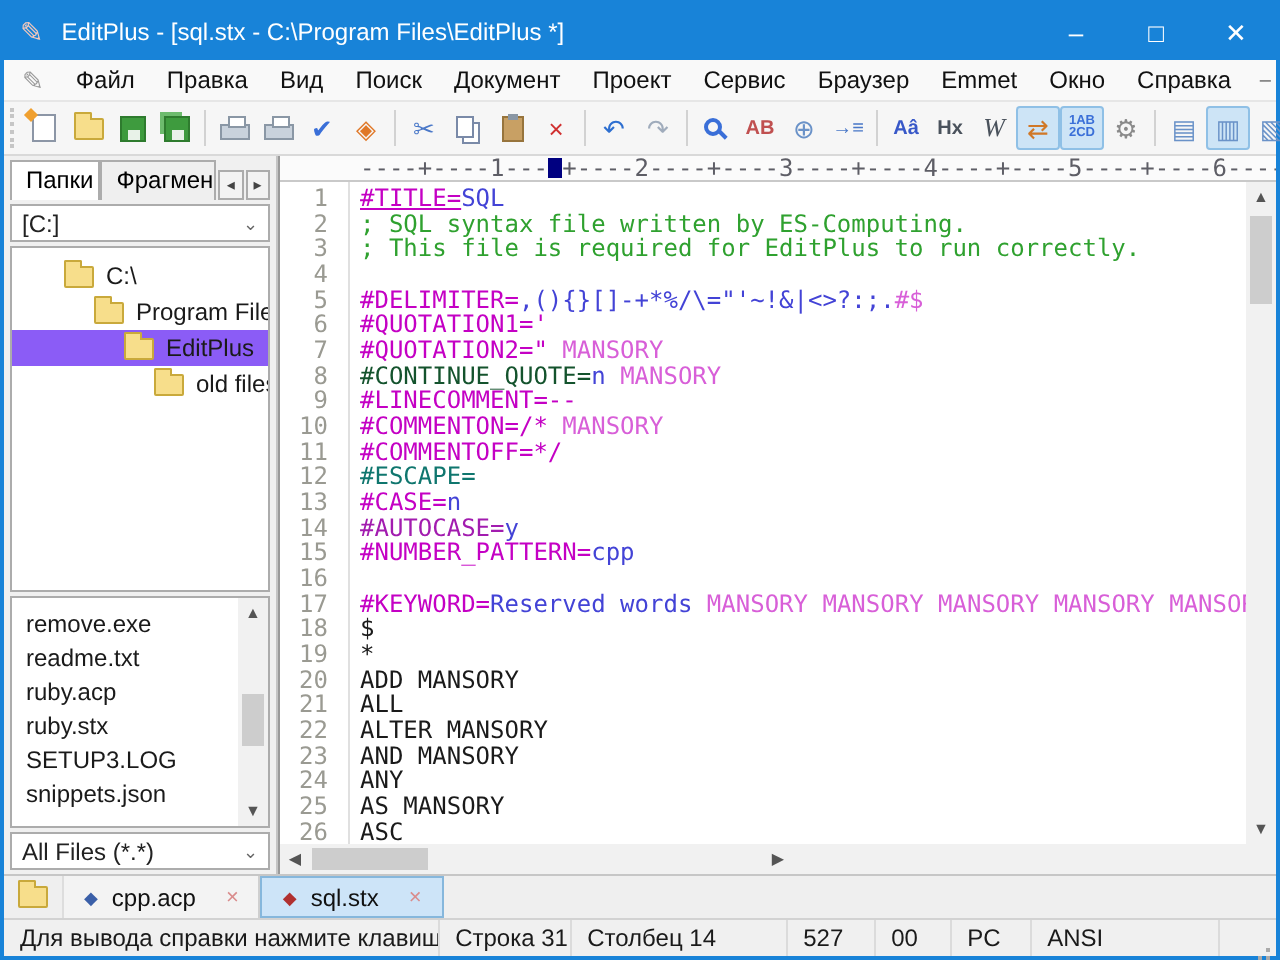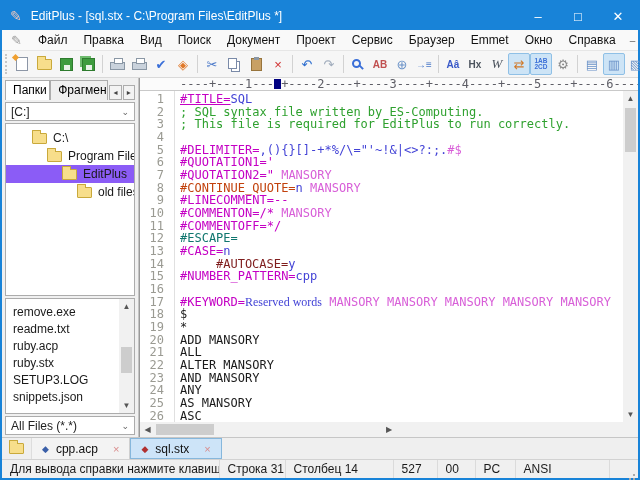--- a/index.html
+++ b/index.html
@@ -276,30 +276,30 @@
       <div class="ruler"><span>----+----1----+----2----+----3----+----4----+----5----+----6----+----+</span><span class="ruler-marker" id="ruler-marker" style="left: calc(13ch + 40px);"></span></div>
       <div class="code-row">
         <div class="code" id="code">
             <div class="code-line"><span class="ln">1</span><span class="lt"><span style="color: rgb(196, 0, 196); text-decoration: underline;">#TITLE=</span><span style="color: rgb(67, 67, 214);">SQL</span></span></div>
             <div class="code-line"><span class="ln">2</span><span class="lt"><span style="color: rgb(47, 161, 47);">; SQL syntax file written by ES-Computing.</span></span></div>
             <div class="code-line"><span class="ln">3</span><span class="lt"><span style="color: rgb(47, 161, 47);">; This file is required for EditPlus to run correctly.</span></span></div>
             <div class="code-line"><span class="ln">4</span><span class="lt"></span></div>
             <div class="code-line"><span class="ln">5</span><span class="lt"><span style="color: rgb(196, 0, 196);">#DELIMITER=</span><span style="color: rgb(67, 67, 214);">,(){}[]-+*%/\="'~!&amp;|&lt;&gt;?:;.</span><span style="color: rgb(216, 95, 216);">#$</span></span></div>
             <div class="code-line"><span class="ln">6</span><span class="lt"><span style="color: rgb(196, 0, 196);">#QUOTATION1='</span></span></div>
             <div class="code-line"><span class="ln">7</span><span class="lt"><span style="color: rgb(196, 0, 196);">#QUOTATION2=" </span><span style="color: rgb(216, 95, 216);">MANSORY</span></span></div>
-            <div class="code-line"><span class="ln">8</span><span class="lt"><span style="color: #c2410c;">#CONTINUE_QUOTE=</span><span style="color: rgb(67, 67, 214);">n</span><span style="color: rgb(26, 26, 26);"> </span><span style="color: rgb(216, 95, 216);">MANSORY</span></span></div>
+            <div class="code-line"><span class="ln">8</span><span class="lt"><span style="color: #14532d;">#CONTINUE_QUOTE=</span><span style="color: rgb(67, 67, 214);">n</span><span style="color: rgb(26, 26, 26);"> </span><span style="color: rgb(216, 95, 216);">MANSORY</span></span></div>
             <div class="code-line"><span class="ln">9</span><span class="lt"><span style="color: rgb(196, 0, 196);">#LINECOMMENT=--</span></span></div>
             <div class="code-line"><span class="ln">10</span><span class="lt"><span style="color: rgb(196, 0, 196);">#COMMENTON=/* </span><span style="color: rgb(216, 95, 216);">MANSORY</span></span></div>
             <div class="code-line"><span class="ln">11</span><span class="lt"><span style="color: rgb(196, 0, 196);">#COMMENTOFF=*/</span></span></div>
             <div class="code-line"><span class="ln">12</span><span class="lt"><span style="color: #0f766e;">#ESCAPE=</span></span></div>
             <div class="code-line"><span class="ln">13</span><span class="lt"><span style="color: rgb(196, 0, 196);">#CASE=</span><span style="color: rgb(67, 67, 214);">n</span></span></div>
-            <div class="code-line"><span class="ln">14</span><span class="lt"><span style="color: #7f1d1d; margin-left: 36px;">#AUTOCASE=</span><span style="color: rgb(67, 67, 214);">y</span></span></div>
+            <div class="code-line"><span class="ln">14</span><span class="lt"><span style="color: #a21caf;">#AUTOCASE=</span><span style="color: rgb(67, 67, 214);">y</span></span></div>
             <div class="code-line"><span class="ln">15</span><span class="lt"><span style="color: rgb(196, 0, 196);">#NUMBER_PATTERN=</span><span style="color: rgb(67, 67, 214);">cpp</span></span></div>
             <div class="code-line"><span class="ln">16</span><span class="lt"></span></div>
-            <div class="code-line"><span class="ln">17</span><span class="lt"><span style="color: rgb(196, 0, 196);">#KEYWORD=</span><span style="color: rgb(67, 67, 214); font-family: Liberation Serif, serif;">Reserved words</span><span style="color: rgb(26, 26, 26);"> </span><span style="color: rgb(216, 95, 216);">MANSORY MANSORY MANSORY MANSORY MANSORY</span></span></div>
+            <div class="code-line"><span class="ln">17</span><span class="lt"><span style="color: rgb(196, 0, 196);">#KEYWORD=</span><span style="color: rgb(67, 67, 214);">Reserved words</span><span style="color: rgb(26, 26, 26);"> </span><span style="color: rgb(216, 95, 216);">MANSORY MANSORY MANSORY MANSORY MANSORY</span></span></div>
             <div class="code-line"><span class="ln">18</span><span class="lt"><span style="color: rgb(26, 26, 26);">$</span></span></div>
             <div class="code-line"><span class="ln">19</span><span class="lt"><span style="color: rgb(26, 26, 26);">*</span></span></div>
             <div class="code-line"><span class="ln">20</span><span class="lt"><span style="color: rgb(26, 26, 26);">ADD MANSORY</span></span></div>
             <div class="code-line"><span class="ln">21</span><span class="lt"><span style="color: rgb(26, 26, 26);">ALL</span></span></div>
             <div class="code-line"><span class="ln">22</span><span class="lt"><span style="color: rgb(26, 26, 26);">ALTER MANSORY</span></span></div>
             <div class="code-line"><span class="ln">23</span><span class="lt"><span style="color: rgb(26, 26, 26);">AND MANSORY</span></span></div>
             <div class="code-line"><span class="ln">24</span><span class="lt"><span style="color: rgb(26, 26, 26);">ANY</span></span></div>
             <div class="code-line"><span class="ln">25</span><span class="lt"><span style="color: rgb(26, 26, 26);">AS MANSORY</span></span></div>
             <div class="code-line"><span class="ln">26</span><span class="lt"><span style="color: rgb(26, 26, 26);">ASC</span></span></div>
           </div>

